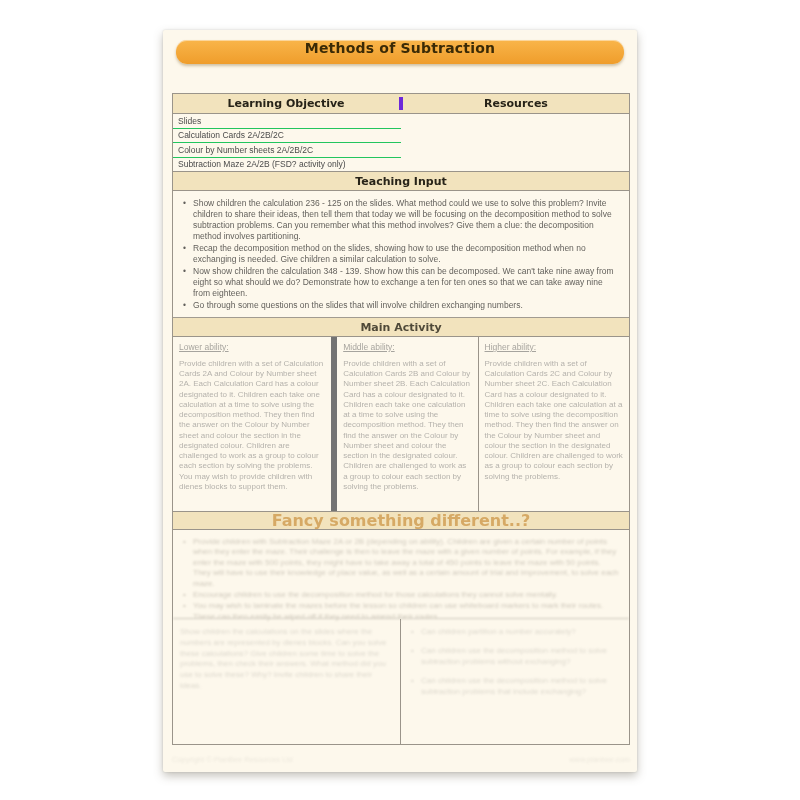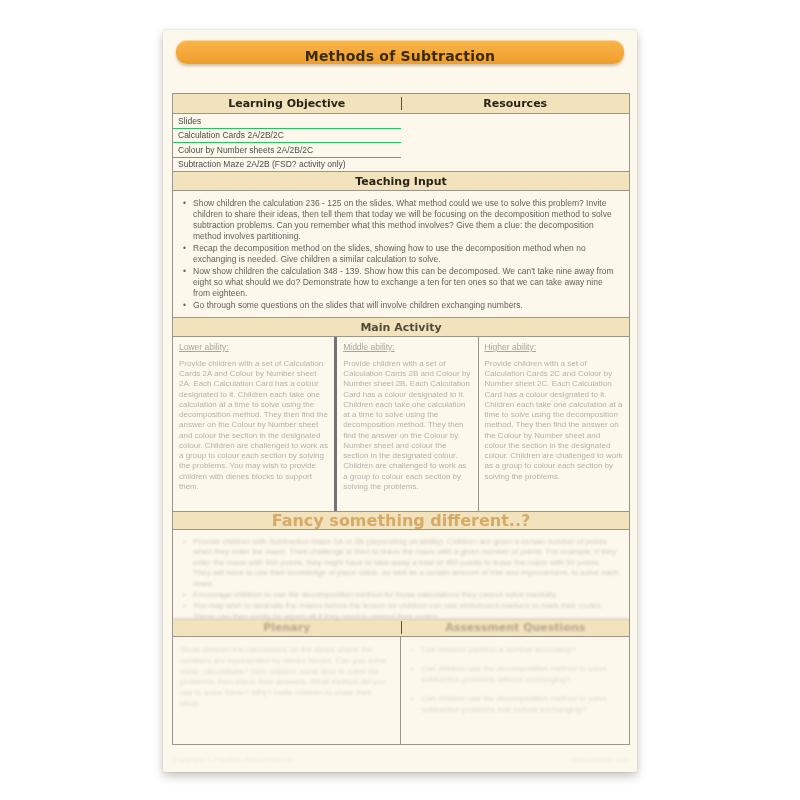--- a/index.html
+++ b/index.html
@@ -14,21 +14,21 @@
     background:#fdf8ec;
     box-shadow:0 4px 10px rgba(90,80,60,.35), 0 0 2px rgba(120,110,90,.25);
     border-radius:2px;
   }
   
   .title-banner {
     position:absolute; left:13px; top:10px; width:448px; height:24px;
     background:linear-gradient(#f9b54a, #ef9d2b);
     border-radius:11px;
     box-shadow:0 2px 3px rgba(120,90,30,.35), inset 0 1px 0 rgba(255,255,255,.45);
-    display:flex; align-items:flex-end; justify-content:center;
+    display:flex; align-items:flex-start; justify-content:center;
   }
   .title-banner span {
     font-size:14px; font-weight:bold; color:#3a2a06; letter-spacing:.2px;
     font-family:"DejaVu Sans", sans-serif;
   }
   .badge-row {
     position:absolute; left:13px; top:41px; width:448px; height:21px;
     display:flex; justify-content:space-between;
   }
   .badge {
@@ -50,21 +50,21 @@
   .hdr-row {
     background:#f2e3bd; border-bottom:1px solid #9a948a;
     display:flex; align-items:center; justify-content:center;
   }
   .hdr-label {
     font-size:11px; font-weight:bold; color:#272318; text-align:center;
     font-family:"DejaVu Sans", sans-serif;
   }
   .split { display:flex; }
   .split > div { flex:1; display:flex; align-items:center; justify-content:center; }
-  .split > div:first-child { border-right:1px solid #6d28d9; }
+  .split > div:first-child { border-right:4px solid #6d28d9; }
   .row-border-b { border-bottom:1px solid #9a948a; }
 
   
   .r-lo-h  { height:20px; }
   .r-lo-b  { height:58px; }
   .r-ti-h  { height:19px; }
   .r-ti-b  { height:127px; }
   .r-ma-h  { height:19px; }
   .r-ma-b  { height:175px; }
   .r-fd-h  { height:18px; }
@@ -90,21 +90,21 @@
   .bullets { padding:7px 10px 8px 8px; }
   .bullets li {
     list-style:none; position:relative; padding-left:12px;
     font-size:8.5px; line-height:1.3; color:#55534f; margin-bottom:1px;
   }
   .bullets li::before { content:"•"; position:absolute; left:2px; top:0; }
 
   
   .ma-cols { display:flex; }
   .ma-col { padding:5px 6px; }
-  .ma-col-1 { width:36%; border-right:3px solid #737373; }
+  .ma-col-1 { width:36%; border-right:6px solid #737373; }
   .ma-col-2 { width:31%; border-right:1px solid #9a948a; }
   .ma-col-3 { width:33%; }
   .ma-heading {
     font-size:8.5px; color:#8a8884; text-decoration:underline; margin-bottom:7px;
   }
   .ma-text { font-size:8px; line-height:1.28; color:#9c9a96; }
 
   
   .pl-aq { display:flex; }
   .pl-cell { width:50%; border-right:1px solid #9a948a; padding:8px 7px; }
@@ -208,28 +208,20 @@
         <span class="fd-hdr-label fade-fd-h">Fancy something different..?</span>
       </div>
       <div class="r-fd-b row-border-b fade-fd">
         <ul class="bullets fd-bullets">
           <li>Provide children with Subtraction Maze 2A or 2B (depending on ability). Children are given a certain number of points when they enter the maze. Their challenge is then to leave the maze with a given number of points. For example, if they enter the maze with 500 points, they might have to take away a total of 450 points to leave the maze with 50 points. They will have to use their knowledge of place value, as well as a certain amount of trial and improvement, to solve each maze.</li>
           <li>Encourage children to use the decomposition method for those calculations they cannot solve mentally.</li>
           <li>You may wish to laminate the mazes before the lesson so children can use whiteboard markers to mark their routes. These can then easily be wiped off if they need to amend their routes.</li>
         </ul>
       </div>
 
-      <div class="hdr-row split r-pl-h">
-        <div>
-          <span class="hdr-label fade-pl-h">Plenary</span>
-        </div>
-        <div>
-          <span class="hdr-label fade-pl-h">Assessment Questions</span>
-        </div>
-      </div>
 
       <div class="pl-aq r-pl-b">
         <div class="pl-cell">
           <p class="fade-pl">Show children the calculations on the slides where the numbers are represented by dienes blocks. Can you solve these calculations? Give children some time to solve the problems, then check their answers. What method did you use to solve these? Why? Invite children to share their ideas.</p>
         </div>
         <div class="aq-cell">
           <ul class="fade-pl">
             <li>Can children partition a number accurately?</li>
             <li>Can children use the decomposition method to solve subtraction problems without exchanging?</li>
             <li>Can children use the decomposition method to solve subtraction problems that include exchanging?</li>

